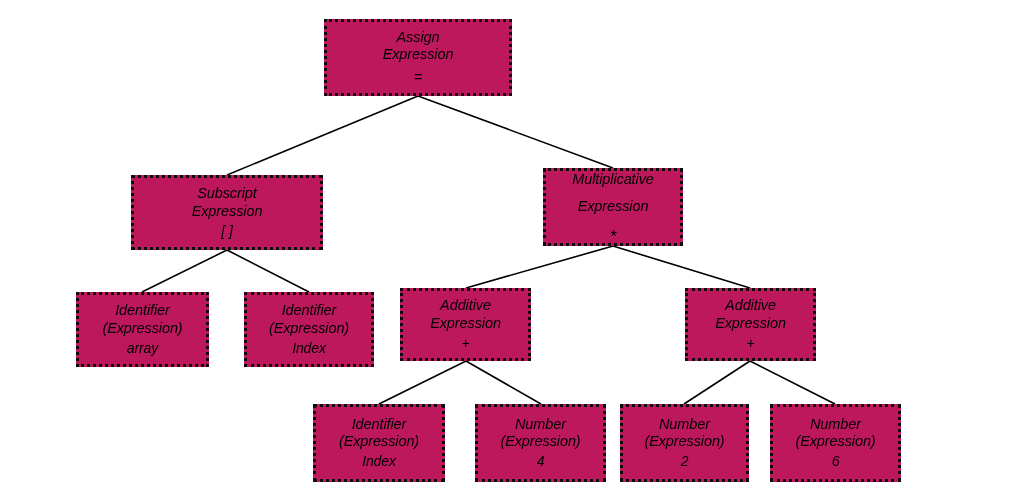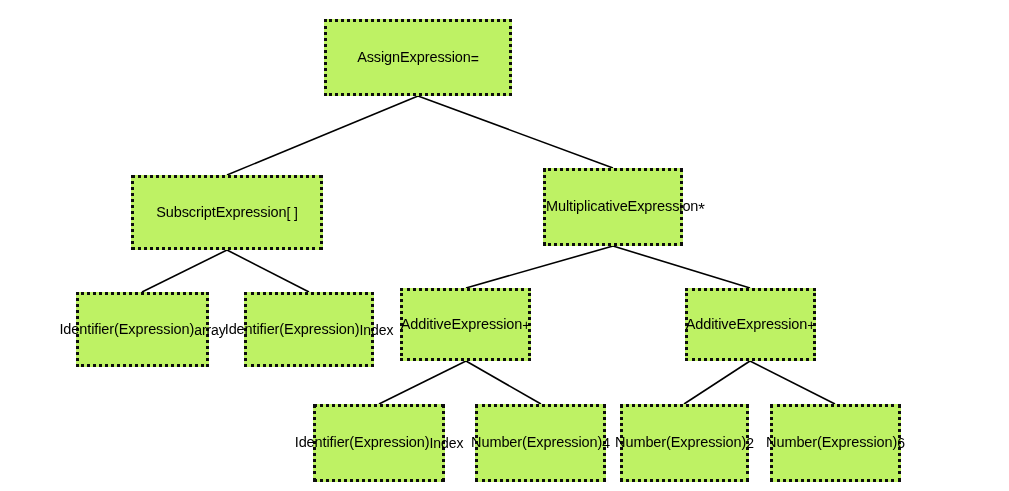--- a/index.html
+++ b/index.html
@@ -22,31 +22,32 @@
     left: 0;
     top: 0;
     width: 1009px;
     height: 491px;
     pointer-events: none;
   }
   .node {
     position: absolute;
     box-sizing: border-box;
     border: 3px dotted #0d0d0d;
-    background: #bef264;
+    background: #be185d;
     display: flex;
-    flex-direction: row;
+    flex-direction: column;
     align-items: center;
     justify-content: center;
     text-align: center;
     color: #000000;
     line-height: 1.22;
     font-size: 14.5px;
     letter-spacing: -0.1px;
     z-index: 2;
+    font-style: italic;
   }
   .node .ln {
     display: block;
     white-space: nowrap;
   }
   .node .ln.sym {
     font-size: 14px;
     margin-top: 2px;
   }
   .node .ln.sym-star {

